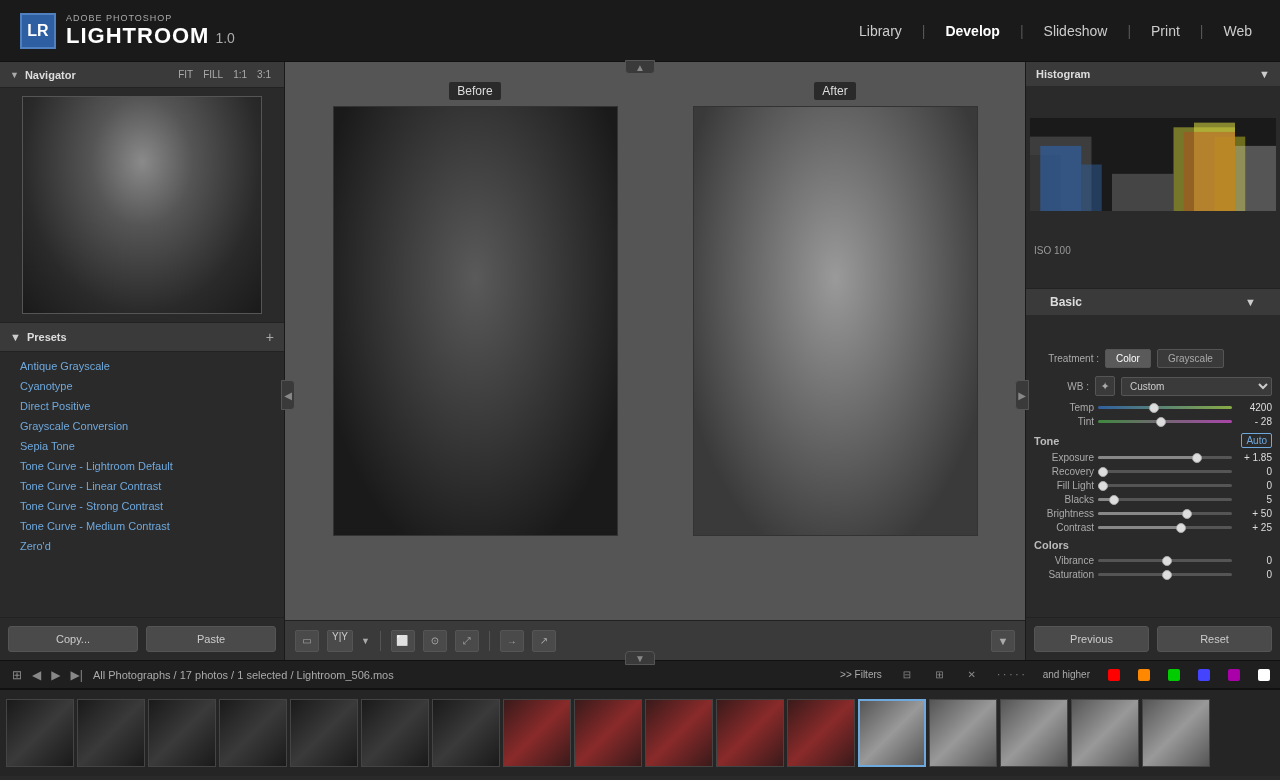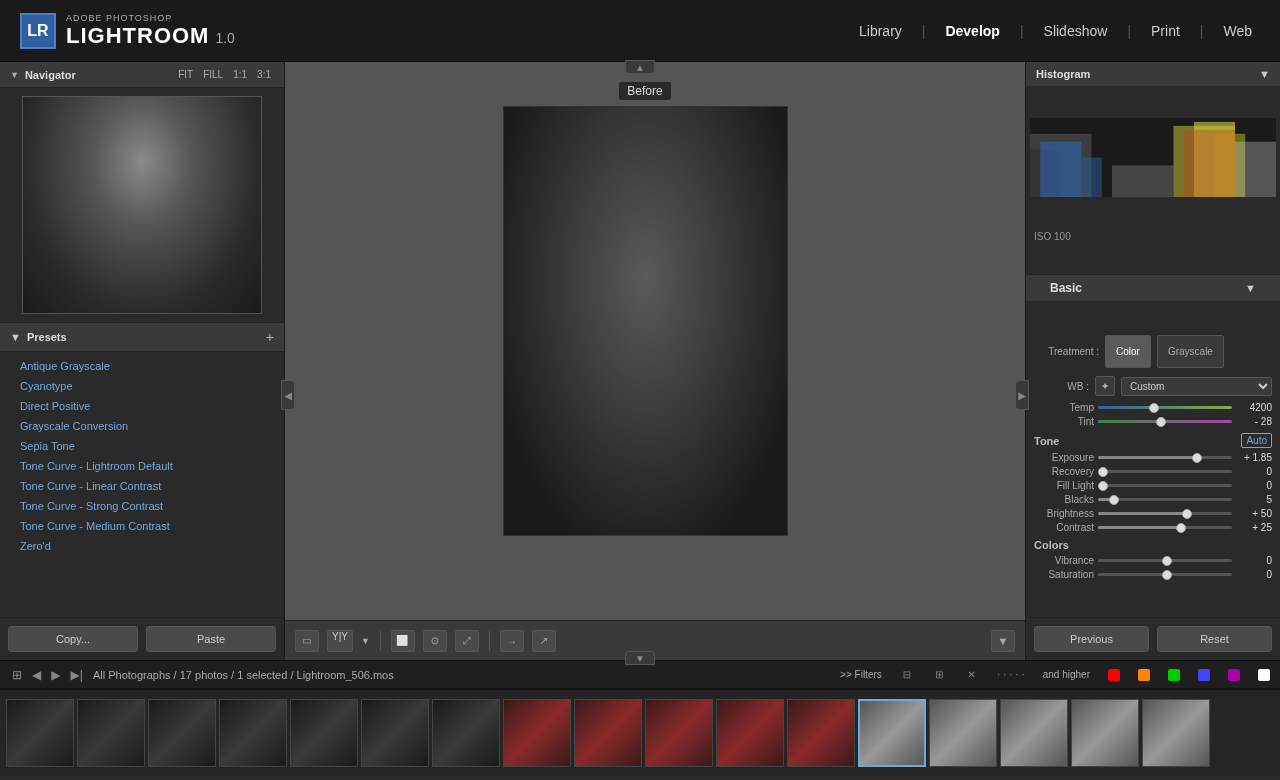--- a/index.html
+++ b/index.html
@@ -72,21 +72,21 @@
     #histogram-header { display: flex; align-items: center; justify-content: space-between; padding: 6px 10px; background: #3a3a3a; }
     #histogram-canvas { height: 105px; background: #1a1a1a; margin: 4px; position: relative; overflow: hidden; }
     #hist-bars { width: 100%; height: 100%; }
     #iso-label { font-size: 10px; color: #999; padding: 2px 8px 4px; }
 
     
     #basic-header { display: flex; align-items: center; justify-content: space-between; padding: 6px 24px; background: #3a3a3a; border-top: 1px solid #222; }
     #basic-content { padding: 6px 8px; }
     .treatment-row { display: flex; align-items: center; margin-bottom: 8px; gap: 6px; }
     .treatment-label { color: #aaa; font-size: 10px; width: 65px; text-align: right; }
-    .treatment-btn { padding: 10px 10px; border: 1px solid #555; border-radius: 2px; cursor: pointer; font-size: 10px; background: #3a3a3a; color: #aaa; }
+    .treatment-btn { padding: 3px 10px; border: 1px solid #555; border-radius: 2px; cursor: pointer; font-size: 10px; background: #3a3a3a; color: #aaa; }
     .treatment-btn.active { background: #5a5a5a; color: white; }
     .wb-row { display: flex; align-items: center; margin-bottom: 6px; gap: 6px; }
     .wb-label { color: #aaa; font-size: 10px; width: 55px; text-align: right; }
     .wb-eyedropper { width: 20px; height: 20px; background: #3a3a3a; border: 1px solid #555; border-radius: 2px; display: flex; align-items: center; justify-content: center; cursor: pointer; color: #aaa; font-size: 11px; }
     .wb-select { background: #3a3a3a; border: 1px solid #555; color: #ccc; font-size: 10px; padding: 2px 4px; border-radius: 2px; flex: 1; cursor: pointer; }
     .section-header { display: flex; align-items: center; justify-content: space-between; margin: 6px 0 4px; }
     .section-title { color: #bbb; font-size: 11px; font-weight: bold; }
     .auto-btn { color: #6fa8dc; font-size: 10px; cursor: pointer; padding: 1px 4px; border: 1px solid #6fa8dc; border-radius: 2px; }
     .slider-row { display: flex; align-items: center; margin-bottom: 3px; gap: 4px; }
     .slider-label { color: #aaa; font-size: 10px; width: 60px; text-align: right; flex-shrink: 0; }
@@ -217,20 +217,26 @@
 
     <div id="center-panel">
       <div id="center-images">
         <div class="image-container">
           <div class="image-label">Before</div>
           <div class="main-img">
             <div class="main-img-dark"></div>
           </div>
         </div>
         <div class="gap-divider"></div>
+        <div class="image-container">
+          <div class="image-label">After</div>
+          <div class="main-img">
+            <div class="main-img-bright"></div>
+          </div>
+        </div>
       </div>
 
       <div id="center-toolbar">
         <div class="toolbar-btn">▭</div>
         <div class="toolbar-dropdown">Y|Y</div>
         <span style="color:#aaa;cursor:pointer;font-size:9px;">▼</span>
         <div class="toolbar-sep"></div>
         <div class="toolbar-btn">⬜</div>
         <div class="toolbar-btn">⊙</div>
         <div class="toolbar-btn">⤢</div>

